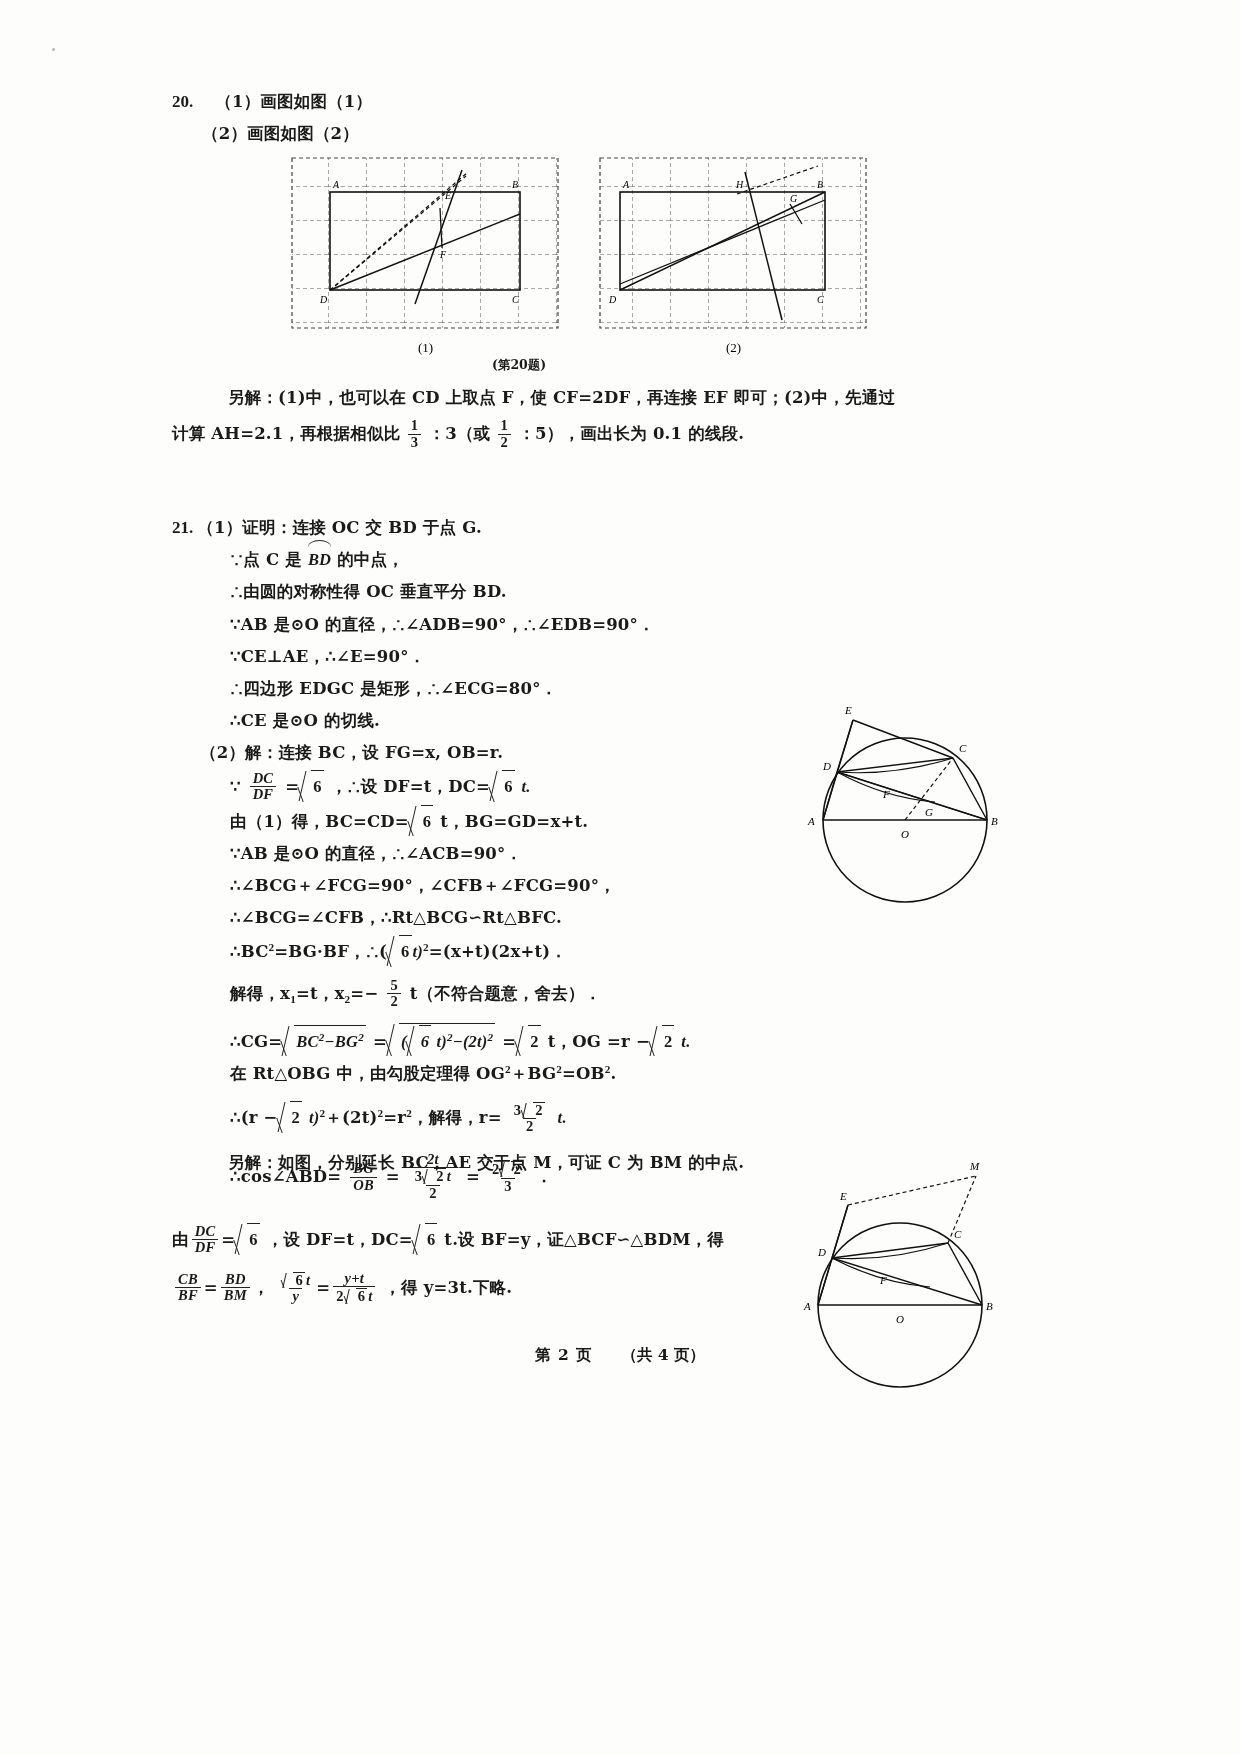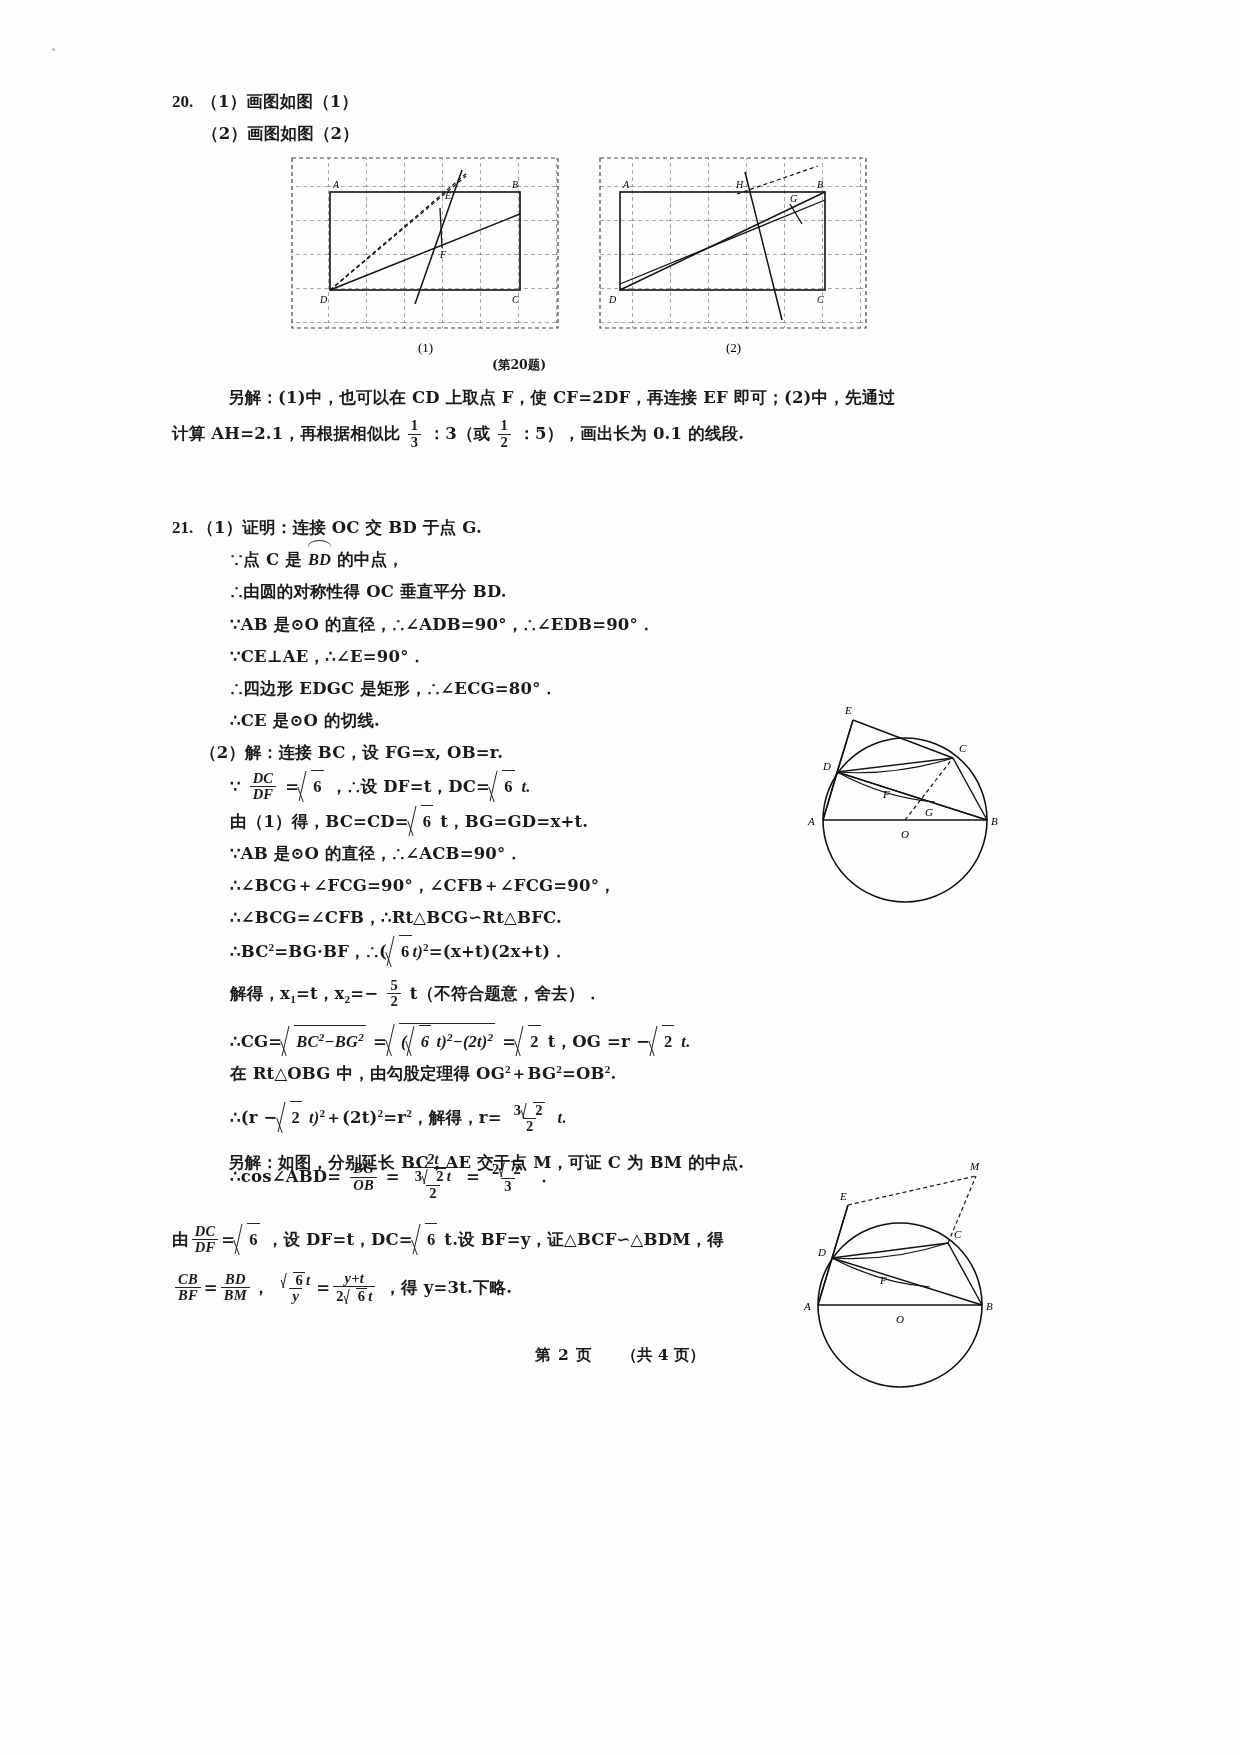--- a/index.html
+++ b/index.html
@@ -143,21 +143,21 @@
 </head>
 <body>
 
 <div class="page">
   <div class="speck"></div>
 
   <div class="content">
 
     <div class="row">
       <span class="qno">20.</span>
-      <span class="ln zh" style="margin-left:8px">（1）画图如图（1）</span>
+      <span class="ln zh" style="margin-left:22px">（1）画图如图（1）</span>
     </div>
     <div class="row" style="padding-left:30px">
       <span class="ln zh">（2）画图如图（2）</span>
     </div>
   </div>
 
   <div class="fig20-wrap">
     <svg width="650" height="215" viewBox="0 0 650 215">
       <defs>
         <pattern id="gridA" width="38" height="34" patternUnits="userSpaceOnUse">

